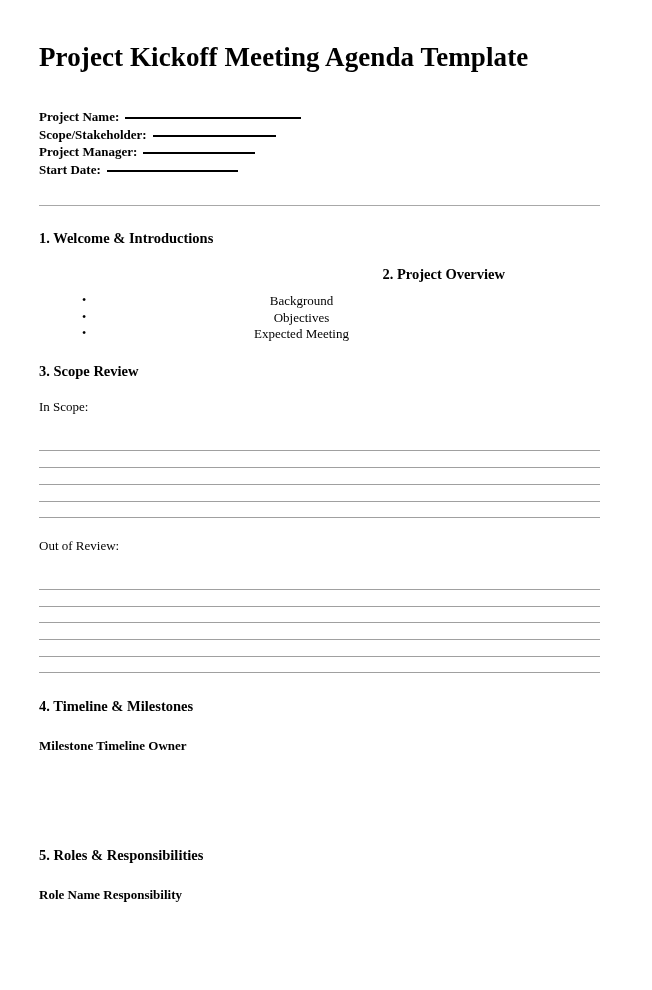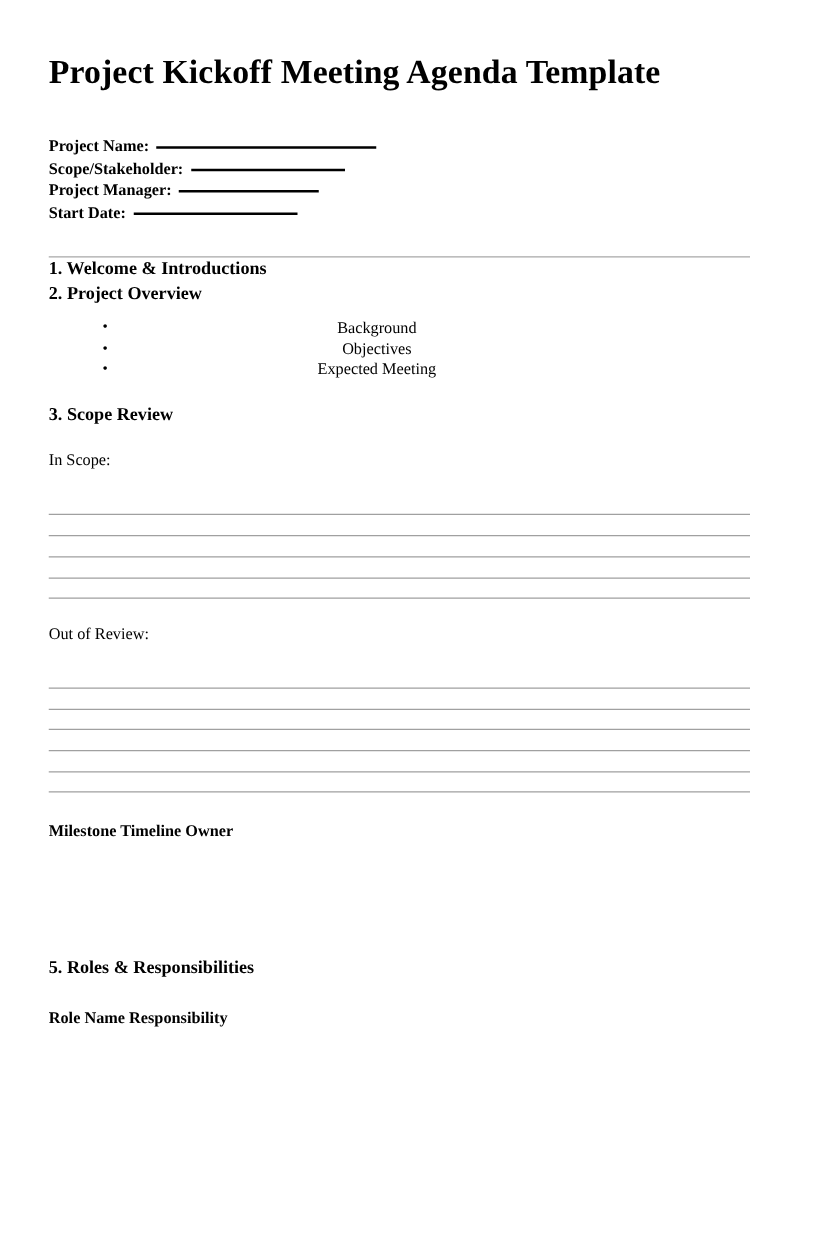--- a/index.html
+++ b/index.html
@@ -73,22 +73,22 @@
     height: 0;
   }
 
   
   .section-heading {
     font-size: 14.5px;
     font-weight: bold;
     line-height: 18px;
     margin: 0;
   }
-  .h-s1 { }
-  .h-s2 { margin-top: 2px; }
+  .h-s1 { margin-top: 23px; }
+  .h-s2 { margin-top: 18px; text-align: right; }
   .h-s3 { margin-top: 19px; }
   .h-s4 { margin-top: 24px; }
   .h-s5 { margin-top: 24px; }
 
   
   .bullet-list {
     margin: 10px 0 0 0;
     padding-left: 43px;
     list-style: none;
   }
@@ -212,20 +212,21 @@
 
   <div class="rule-lines lines-outscope">
     <div class="rule-line"></div>
     <div class="rule-line"></div>
     <div class="rule-line"></div>
     <div class="rule-line"></div>
     <div class="rule-line"></div>
     <div class="rule-line"></div>
   </div>
 
+  <h2 class="section-heading h-s4">4. Timeline &amp; Milestones</h2>
 
   <div class="table-header-row th-t4">
     <span class="th-cell">Milestone </span>
     <span class="th-cell">Timeline </span>
     <span class="th-cell">Owner</span>
   </div>
 
   <div class="table-body-space-4"></div>
 
   <h2 class="section-heading h-s5">5. Roles &amp; Responsibilities</h2>

